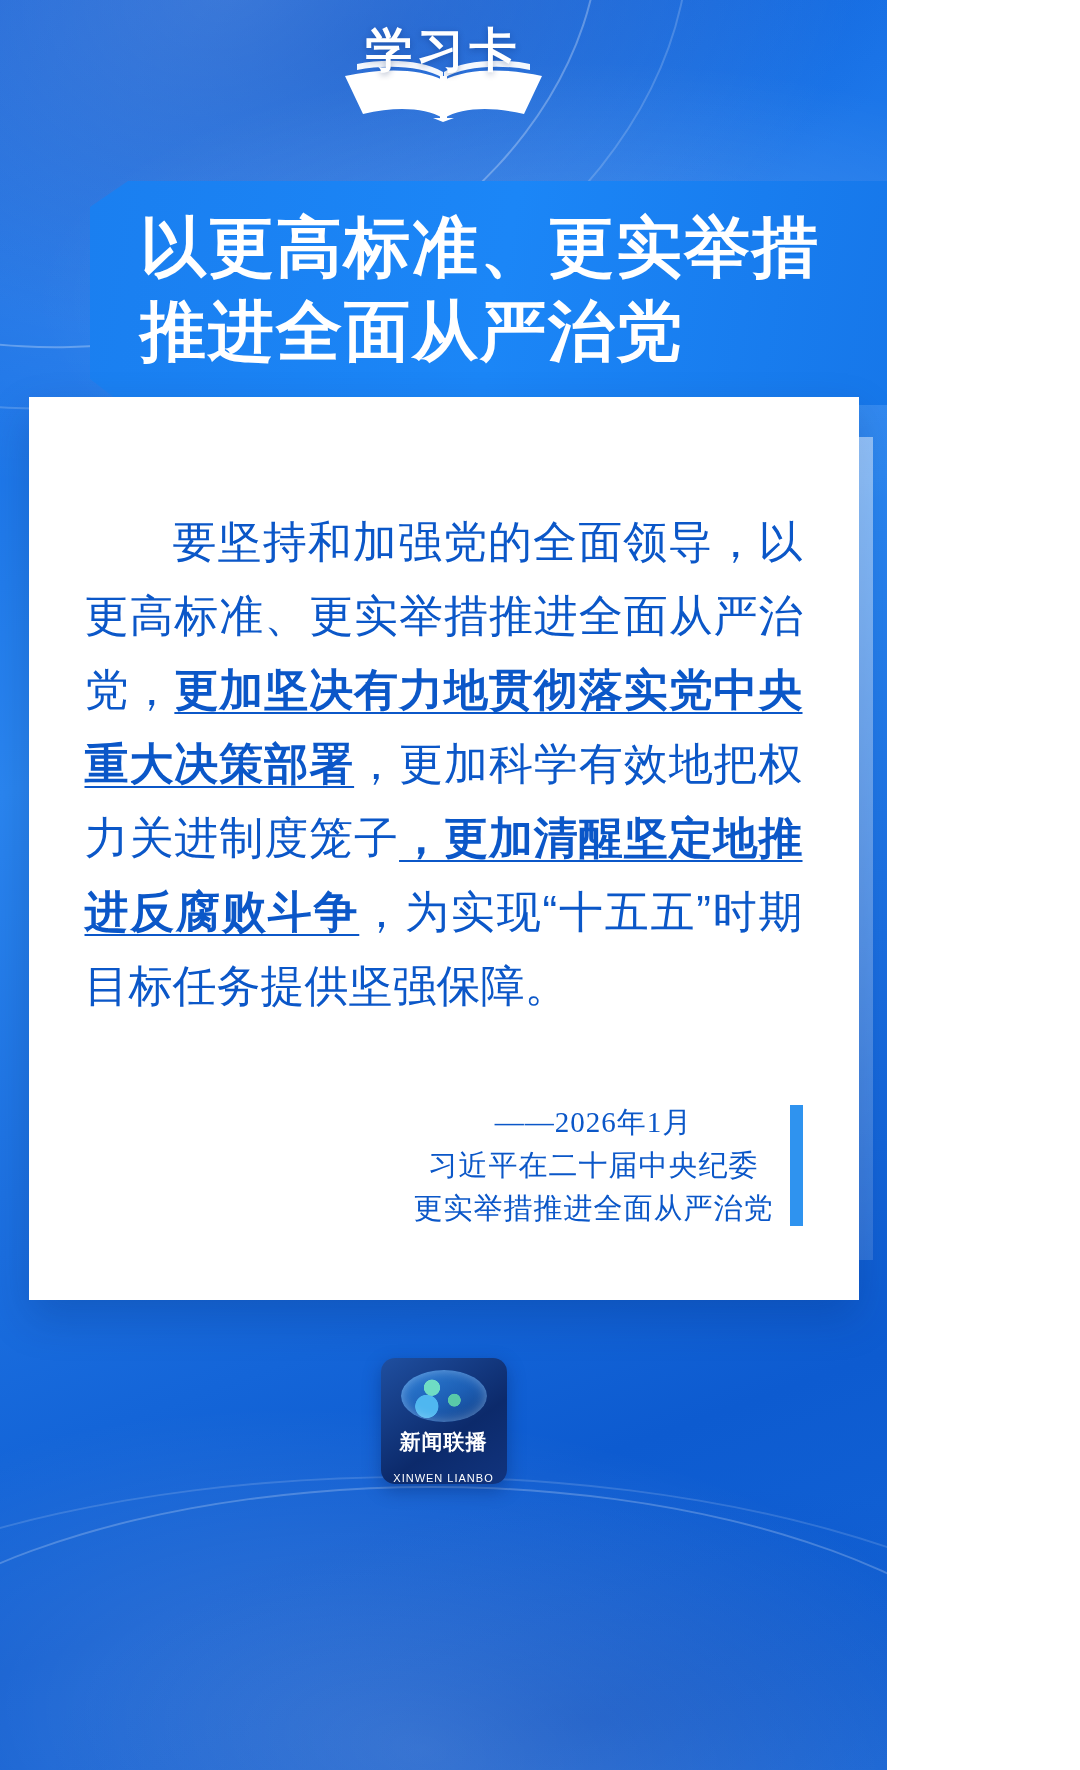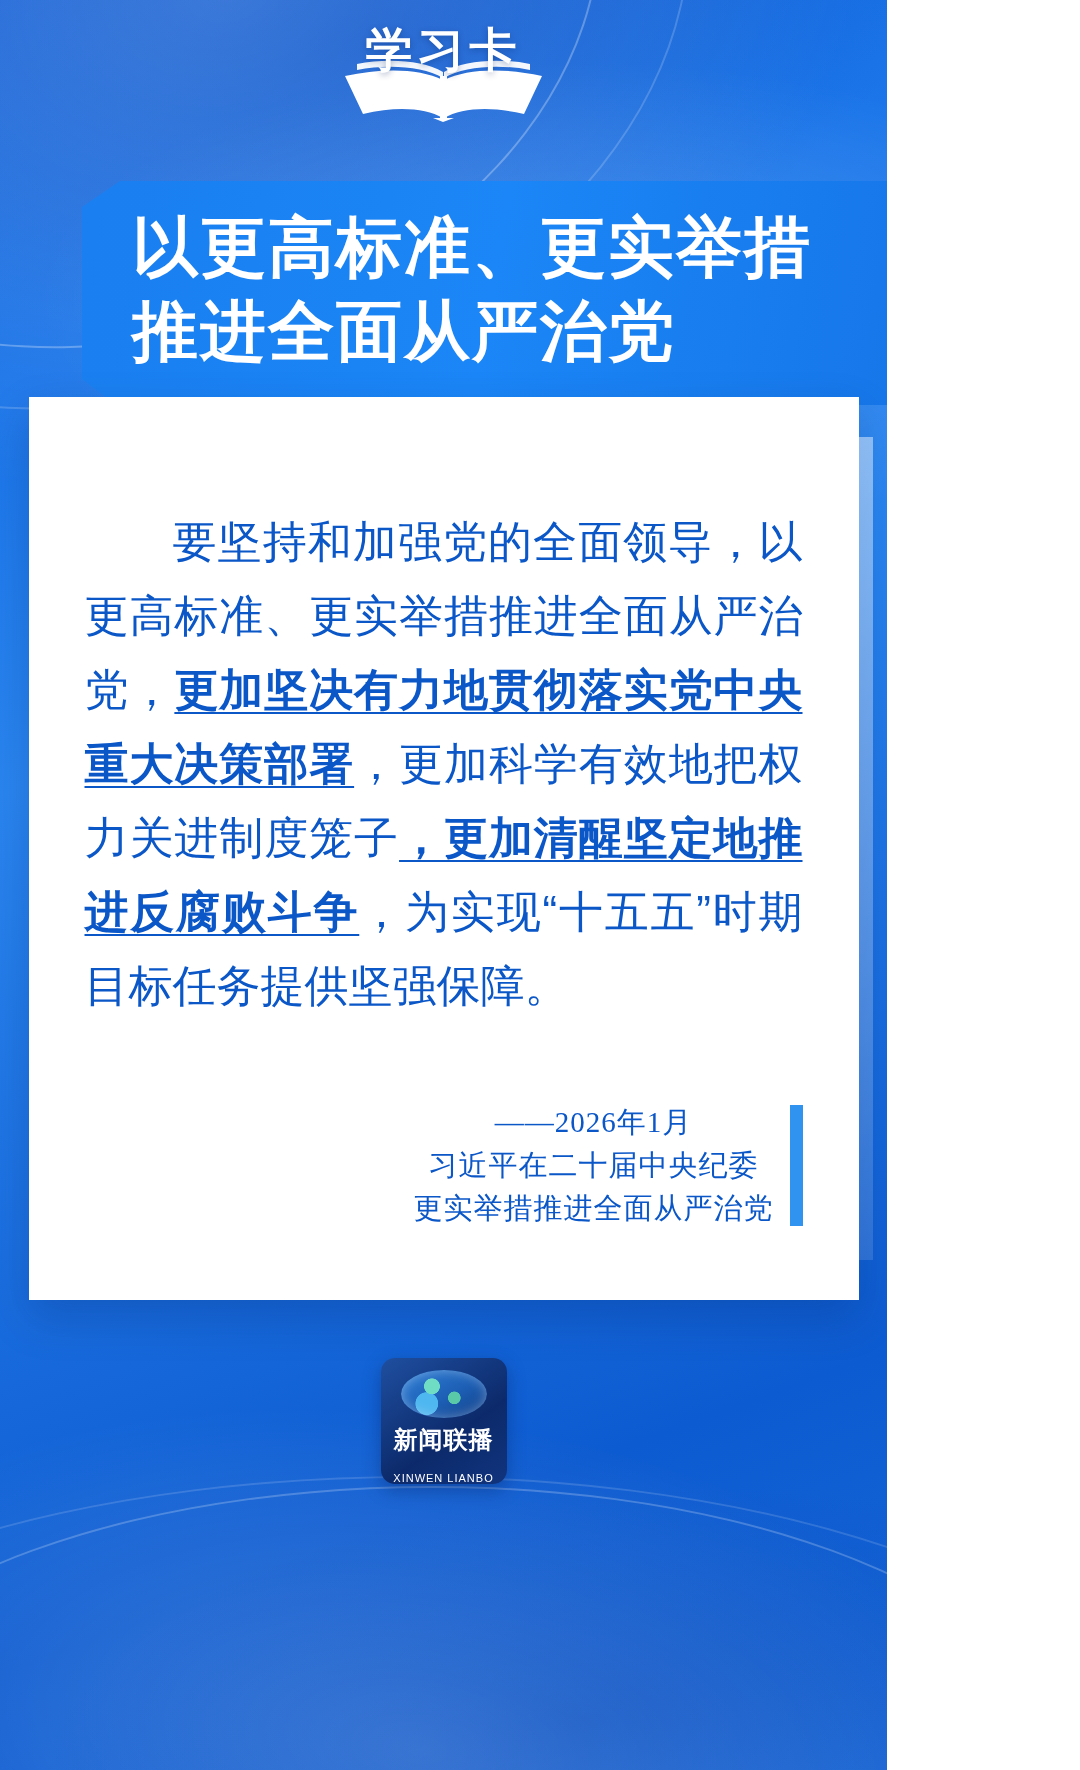--- a/index.html
+++ b/index.html
@@ -103,21 +103,21 @@
     position: relative;
     margin-top: -16px;
     width: 205px;
     height: 64px;
     z-index: 2;
   }
 
   
   .title-wrap {
     position: relative;
-    margin: 6px 0 0 8px;
+    margin: 6px 0 0 16px;
     padding: 0;
   }
   .title-banner {
     position: relative;
     width: 914px;
     margin: 0 auto 0 74px;
     background: linear-gradient(100deg, #1a7ff0 0%, #1b86f7 45%, #1573e6 100%);
     clip-path: polygon(0 26px, 38px 0, 880px 0, 914px 0, 914px 196px, 840px 224px, 34px 224px, 0 198px);
     padding: 24px 48px 26px 50px;
     box-sizing: border-box;
@@ -222,21 +222,21 @@
       radial-gradient(circle at 36% 34%, #6fdcc4 0 12%, rgba(111,220,196,0) 13%),
       radial-gradient(circle at 62% 58%, #59c9a8 0 10%, rgba(89,201,168,0) 11%),
       radial-gradient(circle at 30% 70%, #4fb7f0 0 16%, rgba(79,183,240,0) 17%),
       linear-gradient(150deg, #2e7fd6, #1d5fb5 55%, #123f86);
     box-shadow: inset 0 0 12px rgba(255,255,255,.35);
   }
   .badge-cn {
     margin-top: 6px;
     font-family: "Liberation Sans", "DejaVu Sans", sans-serif;
     font-weight: bold;
-    font-size: 24px;
+    font-size: 21px;
     color: #ffffff;
     letter-spacing: 1px;
   }
   .badge-en {
     margin-top: 16px;
     font-family: "Liberation Sans", "DejaVu Sans", sans-serif;
     font-size: 11px;
     color: #ffffff;
     letter-spacing: 1px;
   }

